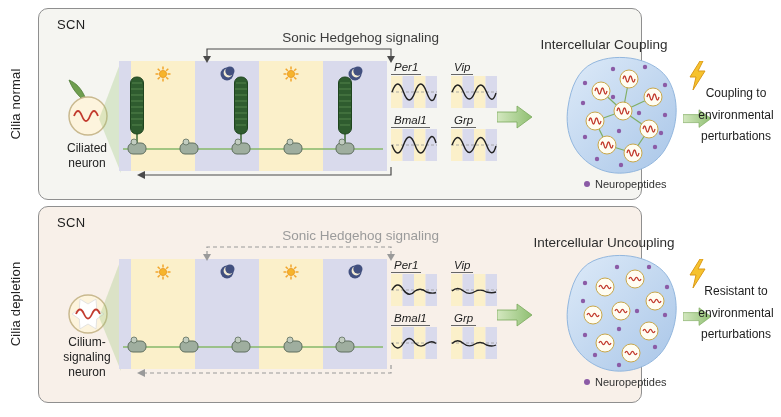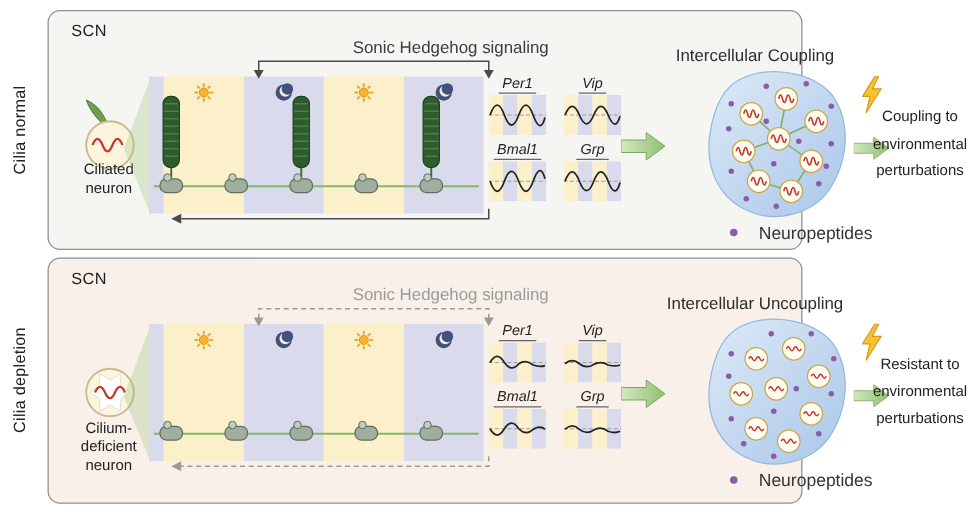--- a/index.html
+++ b/index.html
@@ -8,39 +8,39 @@
   .panel{position:absolute;left:38px;width:604px;border:1.5px solid #8f8f8f;border-radius:10px;box-sizing:border-box;}
   .panel-normal{top:8px;height:192px;background:#f5f5f1;}
   .panel-depleted{top:206px;height:197px;background:#f8f0e9;}
   .side-label{position:absolute;width:160px;height:16px;text-align:center;font-size:13px;color:#222;
               transform:rotate(-90deg);letter-spacing:.2px;}
   .side-label.one{left:-64px;top:96px;}
   .side-label.two{left:-64px;top:296px;}
   .scn{position:absolute;left:18px;top:8px;font-size:13px;color:#1d1d1d;letter-spacing:.4px;}
   .neuron-icon{position:absolute;left:22px;top:70px;}
   .neuron-label{position:absolute;left:0px;width:96px;text-align:center;font-size:12px;color:#222;line-height:1.25;}
-  .neuron-label.l2{top:119px;}
+  .neuron-label.l2{top:132px;}
   .neuron-label.l3{top:128px;}
   .wedge{position:absolute;left:60px;top:52px;}
   .strip{position:absolute;left:80px;top:52px;}
   .mid-arrows{position:absolute;left:88px;top:34px;pointer-events:none;}
   .shh-title{position:absolute;left:140px;top:21px;width:260px;text-align:right;font-size:13.5px;color:#3c3c3c;}
   .shh-title.muted{color:#9b9b9b;}
-  .plot-label{position:absolute;width:46px;text-align:center;font-size:11.5px;font-style:italic;color:#222;}
+  .plot-label{position:absolute;width:46px;font-size:11.5px;font-style:italic;color:#222;}
   .plot-label span{border-bottom:1px solid #666;padding:0 3px 1px 3px;}
   .plot{position:absolute;}
   .c1{left:352px;} .c2{left:412px;}
   .r1l{top:52px;} .r1p{top:67px;} .r2l{top:105px;} .r2p{top:120px;}
   .big-arrow{position:absolute;left:458px;top:96px;}
   .coupling-title{position:absolute;left:470px;top:28px;width:190px;text-align:center;font-size:13.5px;color:#2d2d2d;}
   .blob{position:absolute;left:522px;top:46px;}
   .bolt{position:absolute;left:650px;top:52px;}
   .small-arrow{position:absolute;left:644px;top:100px;}
   .outcome{position:absolute;left:656px;top:74px;width:82px;text-align:center;font-size:12px;color:#1d1d1d;line-height:1.8;}
-  .legend{position:absolute;left:544px;top:169px;display:flex;align-items:center;gap:16px;font-size:14px;color:#333;}
+  .legend{position:absolute;left:544px;top:169px;display:flex;align-items:center;gap:4px;font-size:11px;color:#333;}
 </style>
 </head>
 <body>
 
 <svg width="0" height="0" style="position:absolute" aria-hidden="true">
   <defs>
     <linearGradient id="blobGrad" x1="0" y1="0" x2="1" y2="1">
       <stop offset="0" stop-color="#ddeaf8"></stop>
         <stop offset="1" stop-color="#a9c6e8"></stop>
     </linearGradient>
@@ -260,21 +260,21 @@
   <div class="panel panel-depleted">
     <div class="scn">SCN</div>
 
     <svg class="neuron-icon" width="54" height="60">
       <circle cx="27" cy="37" r="19" fill="#fdf4dd" stroke="#c9b98f" stroke-width="1.5"></circle>
       <polygon points="43,37 35.7,32 35,22.1 27,27 19,22.1 18.3,32 11,37 18.3,42 19,51.9 27,47 35,51.9 35.7,42" fill="#ffffff" stroke="#ddd" stroke-width="0.8"></polygon>
       <path d="M15,37 q4,-9 8,0 q4,9 8,0 q4,-9 8,0" fill="none" stroke="#c23b2e" stroke-width="1.8"></path>
     </svg>
     <div class="neuron-label l3">
       <div>Cilium-</div>
-      <div>deficient</div>
+      <div>signaling</div>
       <div>neuron</div>
     </div>
 
     <svg class="wedge" width="22" height="112">
       <polygon points="0,58 22,0 22,112" fill="rgba(151,196,120,0.30)"></polygon>
     </svg>
 
     <svg class="strip" width="268" height="110">
       <rect x="0" y="0" width="12" height="110" fill="#d9daec"></rect>
       <rect x="12" y="0" width="64" height="110" fill="#fbf0ca"></rect>

